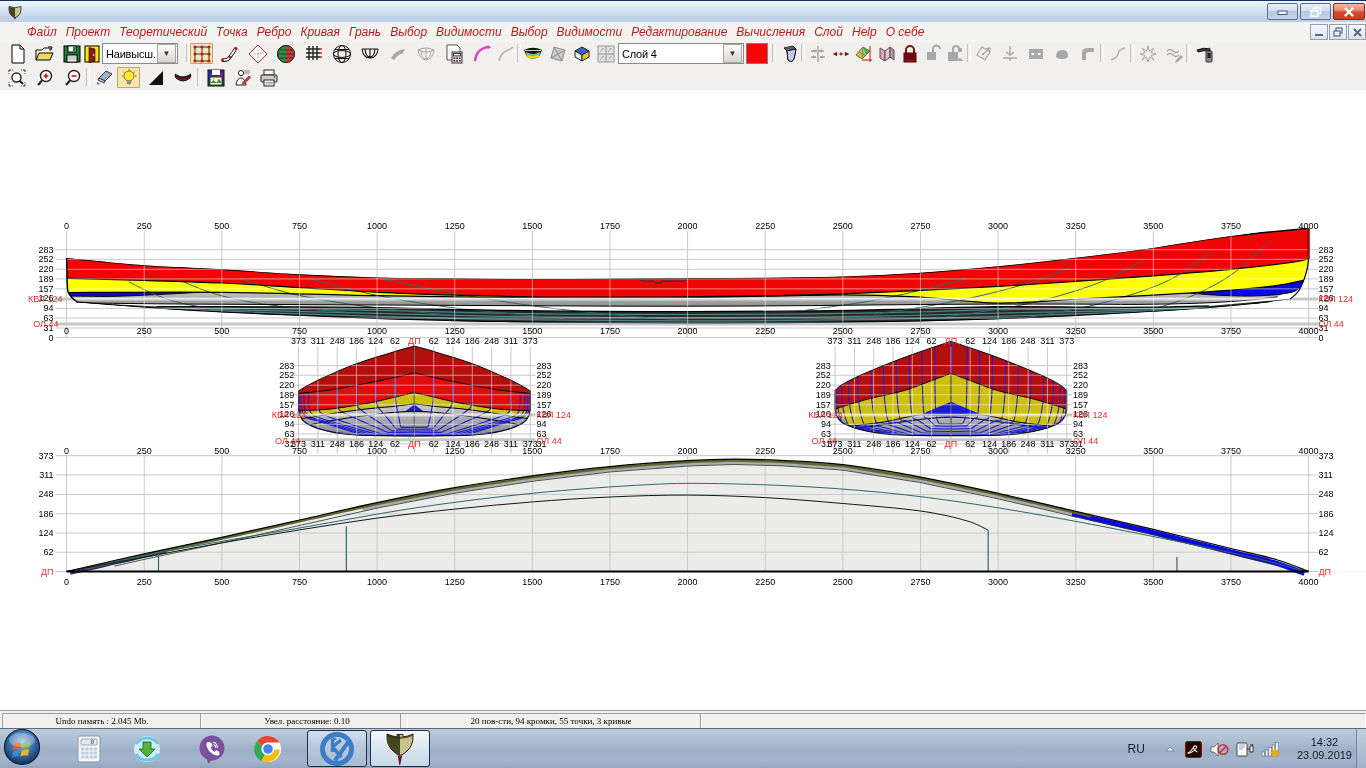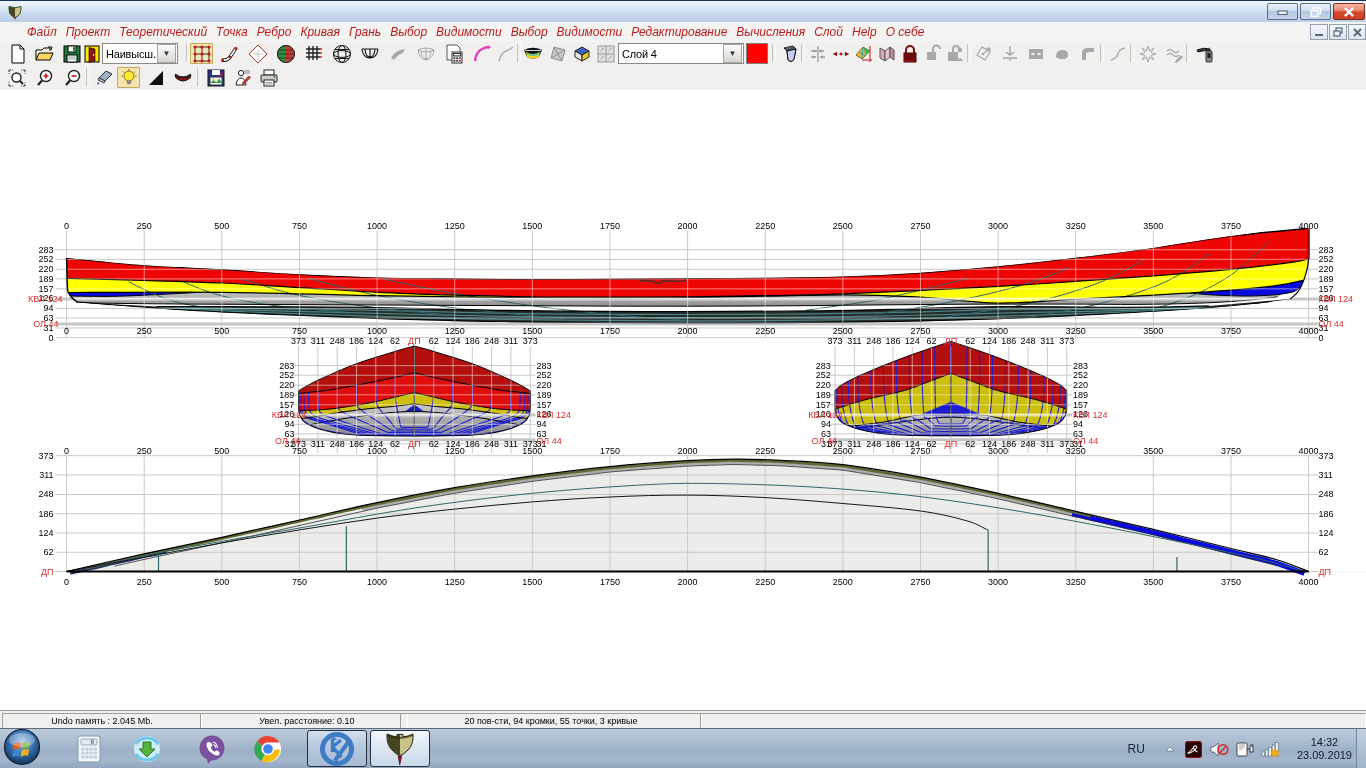--- a/index.html
+++ b/index.html
@@ -35,21 +35,21 @@
   .combo .cval{flex:1;padding-left:3px;white-space:nowrap;overflow:hidden;letter-spacing:-0.2px;}
   .combo .carrow{width:17px;height:17px;margin:1px;background:linear-gradient(#fdfdfd,#d8d5d0);
      border:1px solid #a8a5a0;display:flex;align-items:center;justify-content:center;
      font-size:8px;color:#333;}
   #color-swatch{top:1px;left:746px;width:22px;height:21px;background:#ff0000;border:1px solid #808080;box-sizing:border-box;}
   
   #canvas{left:0;top:90px;width:1366px;height:620px;background:#ffffff;}
   
   #statusbar{left:0;top:710px;width:1366px;height:18px;background:#f1f0ee;border-top:1px solid #9c9a96;box-sizing:border-box;}
   .spanel{position:absolute;top:2px;height:14px;border:1px solid;border-color:#9f9d99 #ffffff #ffffff #9f9d99;
-     font-family:Liberation Sans, sans-serif;font-size:9px;color:#000;
+     font-family:Liberation Serif, serif;font-size:9px;color:#000;
      display:flex;align-items:center;justify-content:center;white-space:nowrap;}
   
   #taskbar{left:0;top:728px;width:1366px;height:40px;
     background:linear-gradient(#bccadb 0%,#aebfd3 28%,#9db0c7 55%,#a4b6cb 80%,#92a6bf 100%);
     border-top:1px solid #5c6a7c;box-sizing:border-box;}
   .taskicon{position:absolute;top:3px;width:34px;height:34px;display:flex;align-items:center;justify-content:center;}
   .taskapp{position:absolute;top:1px;height:37px;border-radius:3px;border:1px solid #232f3d;
     display:flex;align-items:center;justify-content:center;box-sizing:border-box;}
   #tray{position:absolute;right:10px;top:0;height:40px;display:flex;align-items:center;}
   #tray-lang{font-size:12px;color:#17243a;margin-right:14px;}

